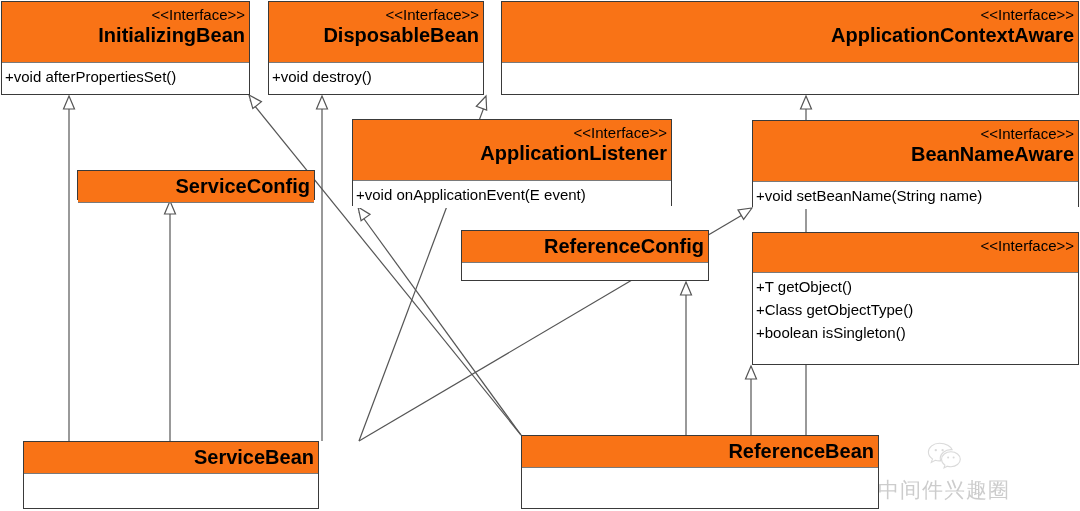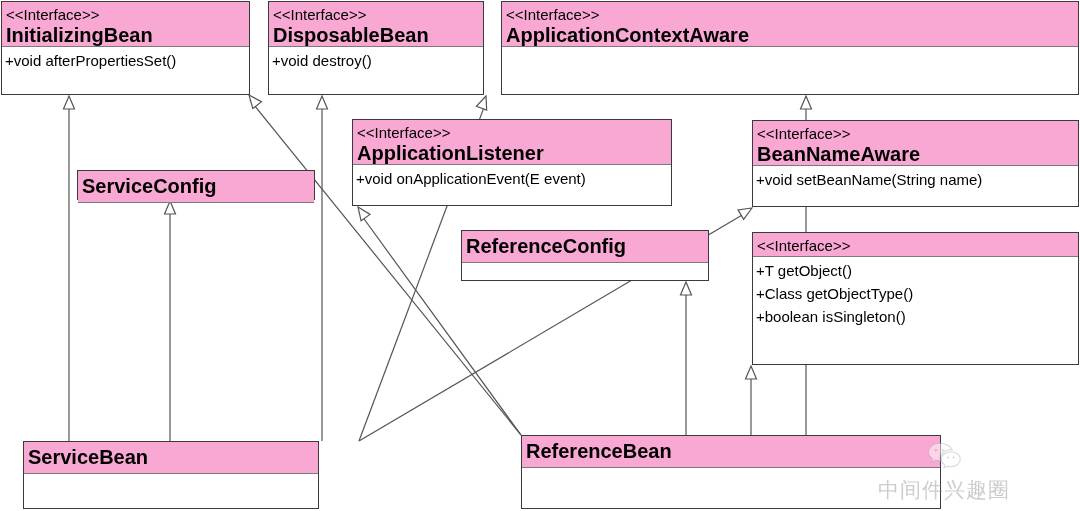--- a/index.html
+++ b/index.html
@@ -28,23 +28,23 @@
   .uml-box {
     position: absolute;
     box-sizing: border-box;
     border: 1px solid #3a3a3a;
     background: #ffffff;
     z-index: 5;
   }
   .uml-head {
     box-sizing: border-box;
     border-bottom: 1px solid #7a7a7a;
-    text-align: left;
-    padding: 3px 4px 0 4px;
-    background: #f9a8d4;
+    text-align: right;
+    padding: 3px 4px 16px 4px;
+    background: #f97316;
   }
   .stereo {
     display: block;
     font-size: 15px;
     color: #000000;
     line-height: 20px;
     letter-spacing: 0px;
   }
   .cname {
     display: block;
@@ -223,19 +223,19 @@
         <span class="member">+Class getObjectType()</span>
         <span class="member">+boolean isSingleton()</span>
       </div>
     </div>
     <div class="uml-box simple" style="left: 23px; top: 441px; width: 296px; height: 68px; border-color: rgb(58, 58, 58);">
       <div class="uml-head" style="border-bottom-color: rgb(122, 122, 122);">
         <span class="cname">ServiceBean</span>
       </div>
       <div class="uml-body empty"></div>
     </div>
-    <div class="uml-box simple" style="left: 521px; top: 435px; width: 420px; height: 74px; border-color: rgb(58, 58, 58);">
+    <div class="uml-box simple" style="left: 521px; top: 435px; width: 358px; height: 74px; border-color: rgb(58, 58, 58);">
       <div class="uml-head" style="border-bottom-color: rgb(122, 122, 122);">
         <span class="cname">ReferenceBean</span>
       </div>
       <div class="uml-body empty"></div>
     </div>
   </div>
 
 </body></html>

